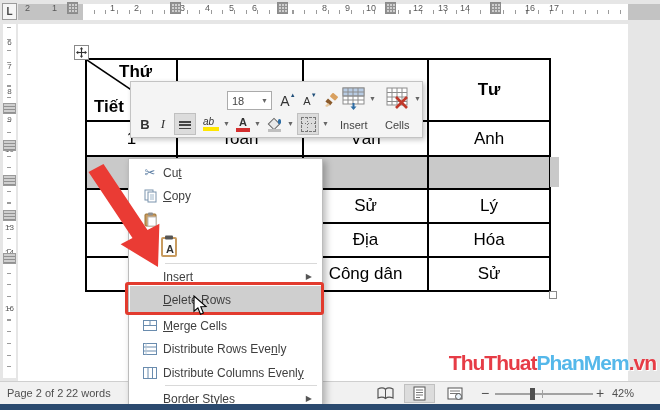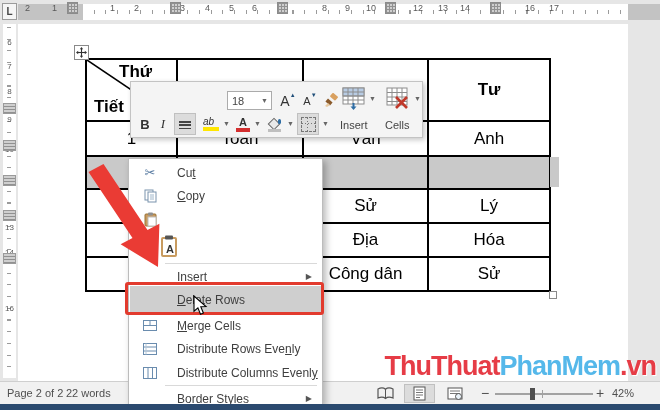--- a/index.html
+++ b/index.html
@@ -47,33 +47,33 @@
   .tbtn{position:absolute;display:flex;align-items:center;justify-content:center;color:#333;}
   .pressed{background:#dcdcdc;border:1px solid #c0c0c0;box-sizing:border-box;}
   .carsm{font-size:7px;color:#666;}
   .tb-label{position:absolute;font-size:11px;color:#444;}
   
   .cmenu{position:absolute;left:128px;top:158px;width:195px;height:247px;background:#fff;
     border:1px solid #bcbcbc;box-shadow:3px 3px 7px rgba(0,0,0,.28);z-index:6;overflow:hidden;box-sizing:border-box;}
   .mi{position:absolute;left:1px;right:1px;height:23px;display:flex;align-items:center;
     font-size:12px;color:#3f3f3f;}
   .mi .ic{width:24px;margin-left:8px;flex:none;display:flex;justify-content:center;align-items:center;}
-  .mi .lb{margin-left:15px;white-space:nowrap;}
+  .mi .lb{margin-left:1px;white-space:nowrap;}
   .mi .sub{position:absolute;right:9px;font-size:8px;color:#555;}
   .mi.hl{background:#cfcfcf;}
   .msep{position:absolute;left:36px;right:5px;height:1px;background:#d9d9d9;}
   .u{text-decoration:underline;}
   .bold{font-weight:bold;}
   
   .redbox{position:absolute;left:125px;top:282px;width:193px;height:27px;border:3px solid #e23b2e;
     border-radius:3px;z-index:8;}
   .arrow-svg{position:absolute;left:80px;top:158px;z-index:9;}
   .cursor-svg{position:absolute;left:193px;top:295px;z-index:10;}
   
-  .logo{position:absolute;right:4px;top:351px;font-size:27px;font-weight:bold;letter-spacing:-1px;
+  .logo{position:absolute;right:4px;top:351px;font-size:21px;font-weight:bold;letter-spacing:-1px;
     z-index:4;white-space:nowrap;text-shadow:1px 1px 0 #fff;}
   .logo .red{color:#e63c46;} .logo .blue{color:#55b8ea;}
   
   .statusbar{position:absolute;left:0;top:381px;width:660px;height:23px;background:#f1f1f1;
     border-top:1px solid #cfcfcf;box-sizing:border-box;font-size:11px;color:#4f4f4f;}
   .sb-item{position:absolute;top:5px;}
   .bluebar{position:absolute;left:0;top:404px;width:660px;height:6px;background:#2b4a6f;z-index:11;}
   .viewbtn{position:absolute;top:2px;height:19px;display:flex;align-items:center;justify-content:center;}
   .zoomline{position:absolute;top:11px;height:2px;background:#a2a2a2;}
   .zoomtick{position:absolute;top:8px;width:1px;height:8px;background:#a2a2a2;}

